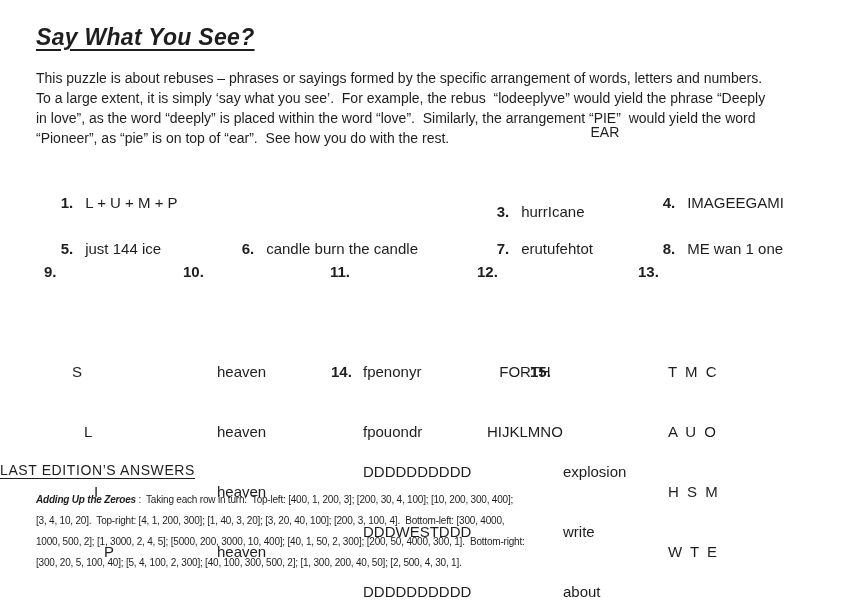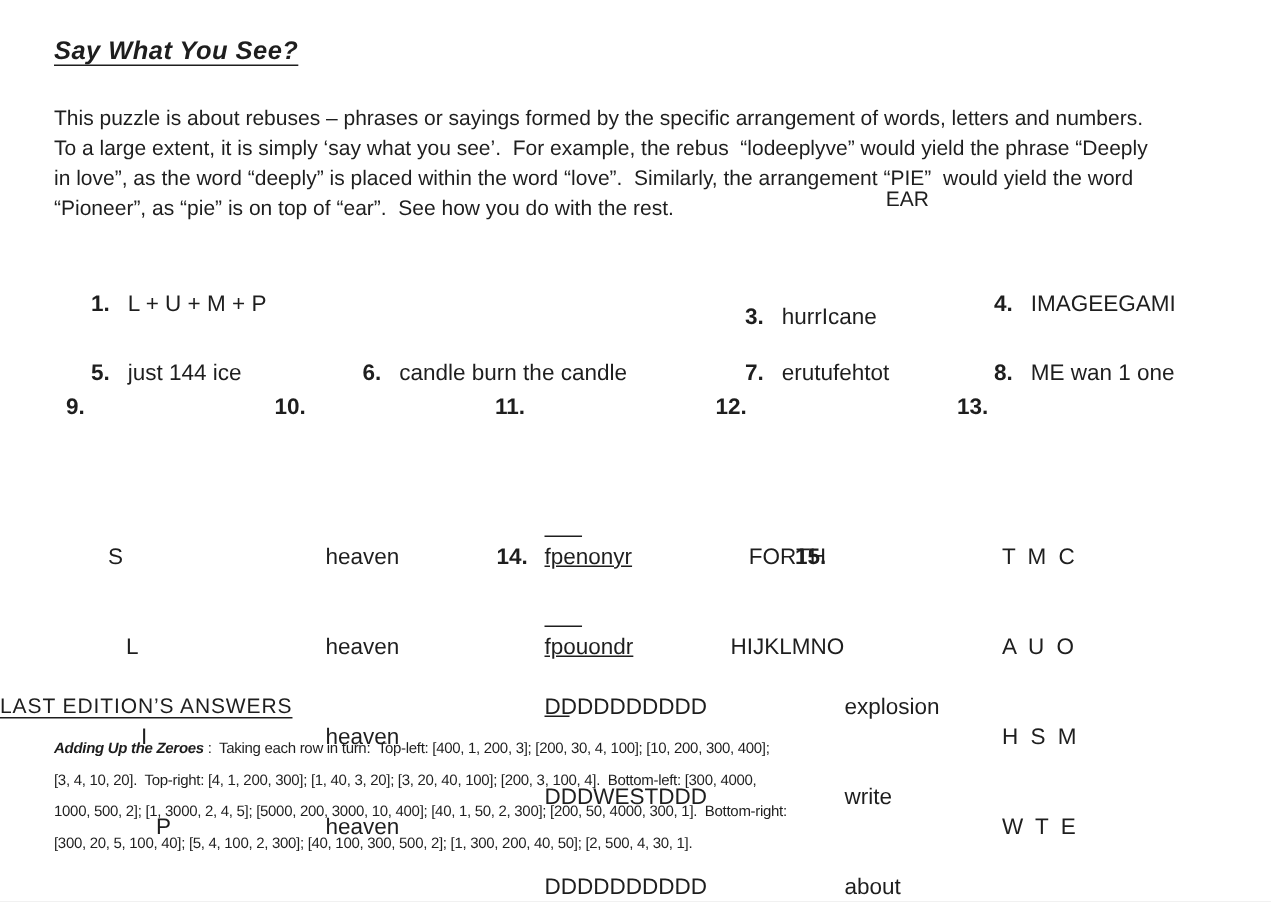--- a/index.html
+++ b/index.html
@@ -3,21 +3,21 @@
 <meta charset="utf-8">
 <style>
   html,body { margin:0; padding:0; background:#e8e8e8; }
   .page {
     position:relative; width:850px; height:601px; background:#ffffff;
     font-family:"Liberation Sans","DejaVu Sans",sans-serif;
     color:#1e1e1e; overflow:hidden;
   }
   .abs { position:absolute; }
   .title {
-    left:36px; top:24px; font-size:17px; font-weight:bold; font-style:italic;
+    left:36px; top:24px; font-size:23px; font-weight:bold; font-style:italic;
     text-decoration:underline; text-underline-offset:4px; letter-spacing:0.3px;
     margin:0;
   }
   .intro { left:36px; top:68px; font-size:14px; line-height:20px; }
   .intro .line { white-space:pre; }
   .stack { display:inline-block; position:relative; }
   .stack-bottom { position:absolute; top:14px; left:50%; transform:translateX(-50%); }
 
   .puzzle { position:absolute; font-size:15px; line-height:20px; white-space:pre; }
   .num { font-weight:bold; }
@@ -103,21 +103,21 @@
       <div>heaven</div>
       
       
       
       
     </div>
   </div>
 
   <div class="puzzle multi" style="left:330px; top:262px;">
     <span class="num">11.</span>
-    <div class="col" style="padding-left:33px;text-decoration:underline;">
+    <div class="col" style="padding-left:33px;">
       <div>fpenonyr</div>
       <div>fpouondr</div>
     </div>
   </div>
 
   <div class="puzzle multi center-first" style="left:477px; top:262px;">
     <span class="num">12.</span>
     <div class="col" style="padding-left:10px;">
       <div>FORTH</div>
       <div>HIJKLMNO</div>

